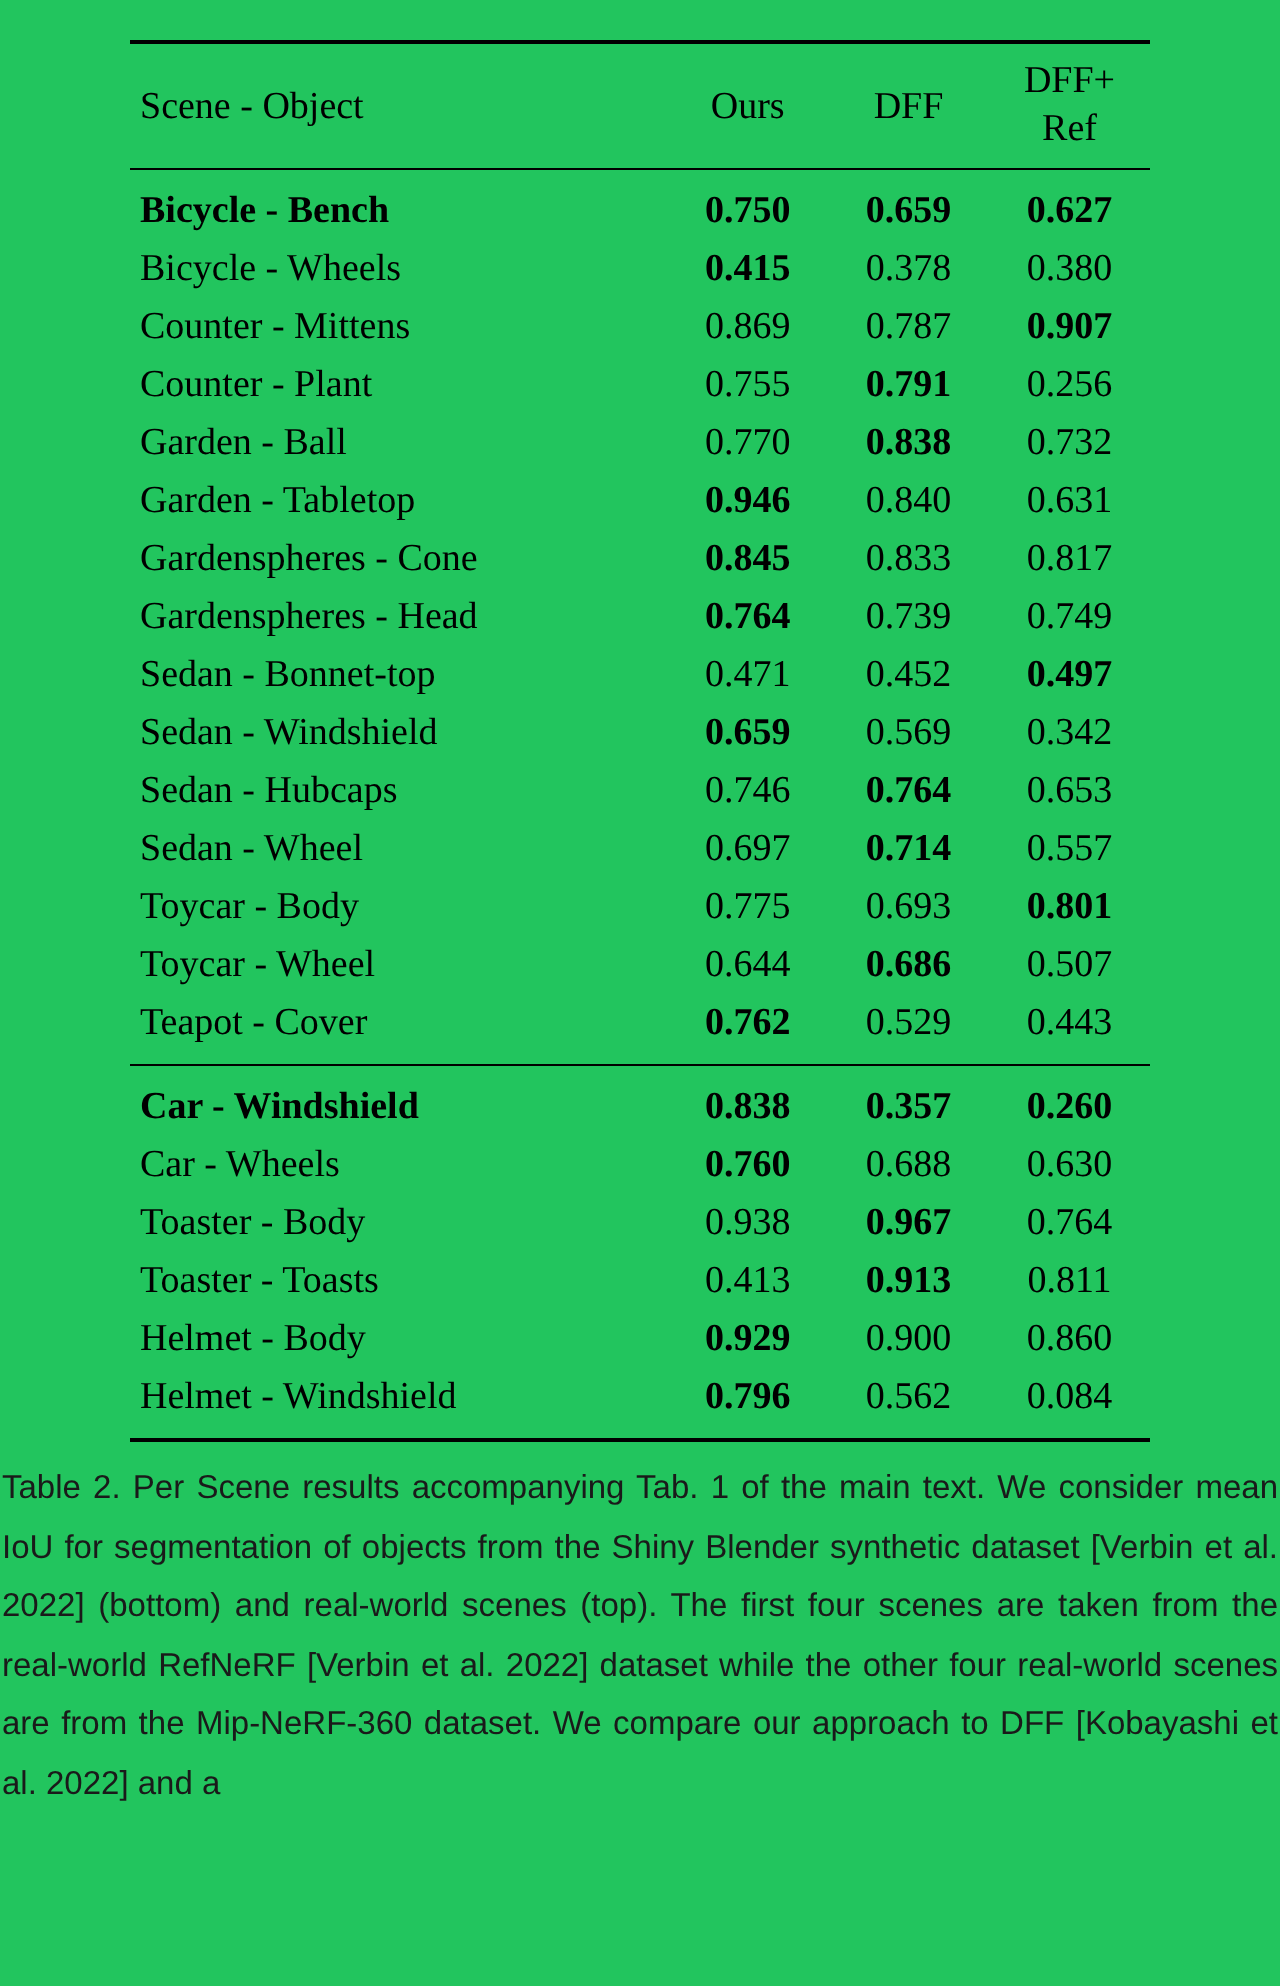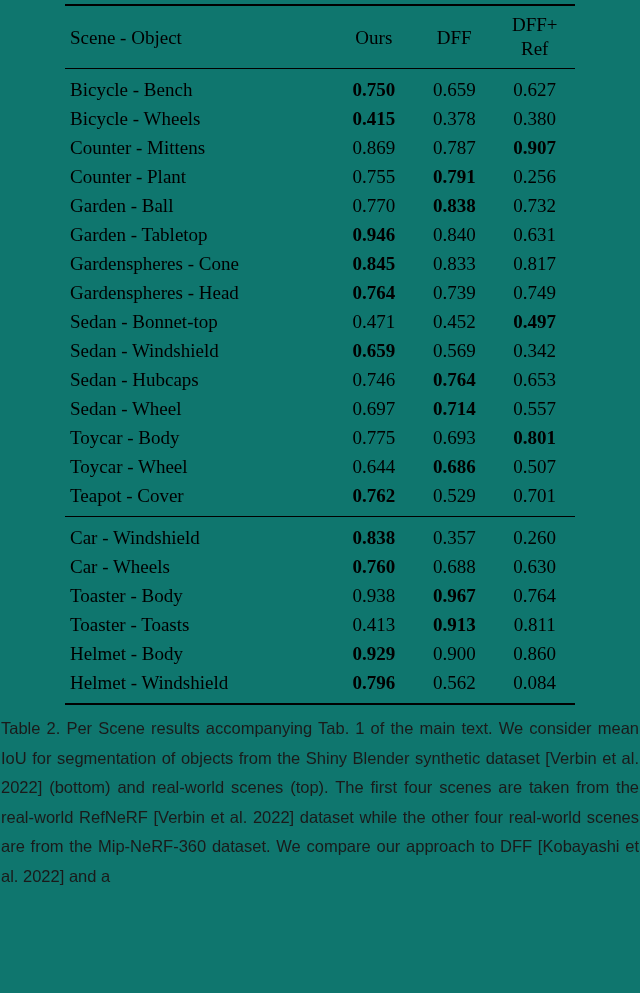--- a/index.html
+++ b/index.html
@@ -4,25 +4,25 @@
 <style>
   html, body {
     margin: 0;
     padding: 0;
     background: #ffffff;
   }
   .page {
     width: 640px;
     height: 993px;
     box-sizing: border-box;
-    padding-top: 4px;
+    padding-top: 20px;
     font-family: "Liberation Serif", serif;
     color: #000000;
     overflow: hidden;
-    background: #0f766e;
+    background: #22c55e;
   }
   table.results-table {
     border-collapse: collapse;
     margin-left: 65px;
     width: 510px;
     border-top: 2px solid #000;
     border-bottom: 2px solid #000;
   }
   th, td {
     padding: 0;
@@ -43,21 +43,21 @@
     padding-left: 5px;
   }
   .col-num {
     width: 81px;
     text-align: center;
   }
   .hdr-line {
     display: block;
     line-height: 24px;
   }
-  tbody tr:first-child td { padding-top: 6px; }
+  tbody tr:first-child td { padding-top: 6px; font-weight: bold; }
   tbody tr:last-child td { padding-bottom: 6px; }
   tbody + tbody { border-top: 1.5px solid #000; }
   td.bold { font-weight: bold; }
   .caption {
     margin-top: 9px;
     padding: 0 1px;
     font-family: "Liberation Sans", sans-serif;
     font-size: 16.5px;
     line-height: 29.5px;
     text-align: justify;
@@ -163,21 +163,21 @@
         <tr>
           <td class="col-label">Toycar - Wheel</td>
           <td class="col-num">0.644</td>
           <td class="col-num bold">0.686</td>
           <td class="col-num">0.507</td>
         </tr>
         <tr>
           <td class="col-label">Teapot - Cover</td>
           <td class="col-num bold">0.762</td>
           <td class="col-num">0.529</td>
-          <td class="col-num">0.701</td>
+          <td class="col-num">0.443</td>
         </tr>
       </tbody>
     <tbody id="section-1">
         <tr>
           <td class="col-label">Car - Windshield</td>
           <td class="col-num bold">0.838</td>
           <td class="col-num">0.357</td>
           <td class="col-num">0.260</td>
         </tr>
         <tr>

